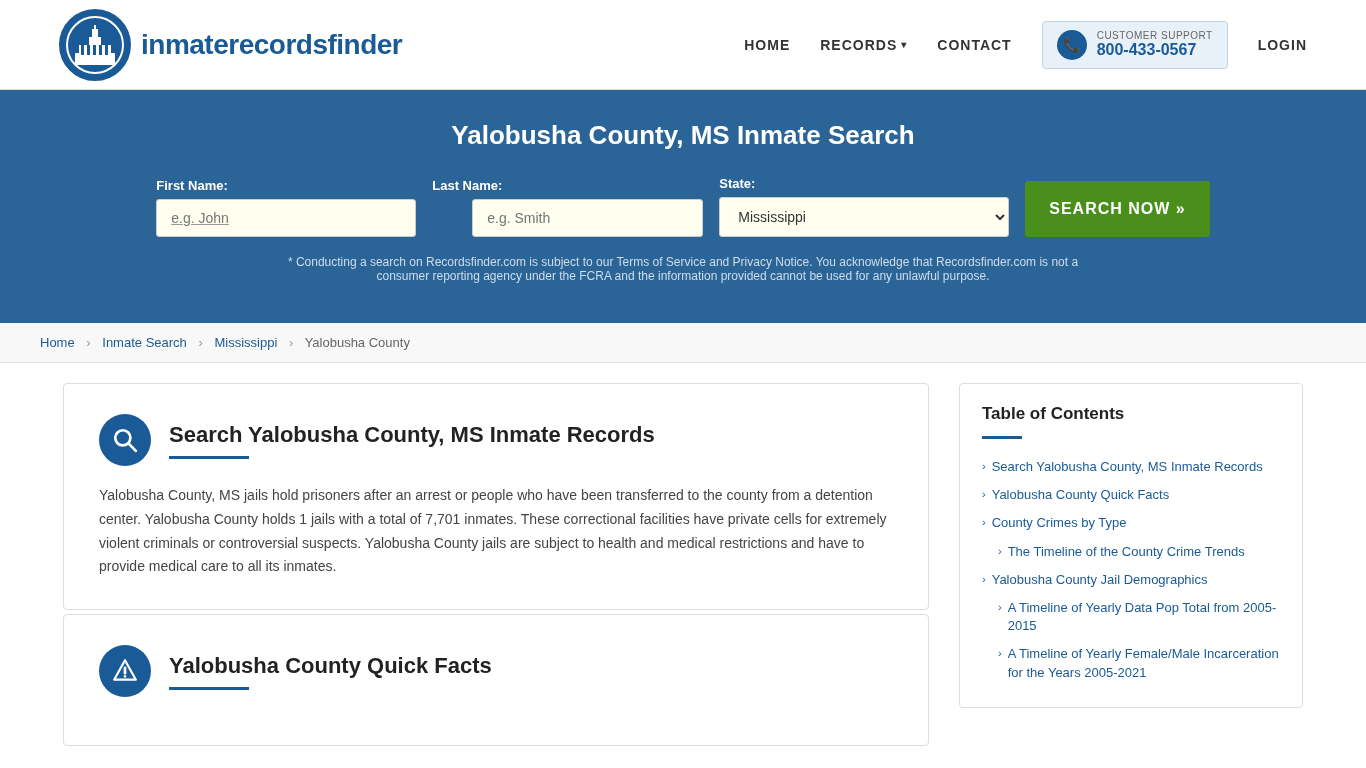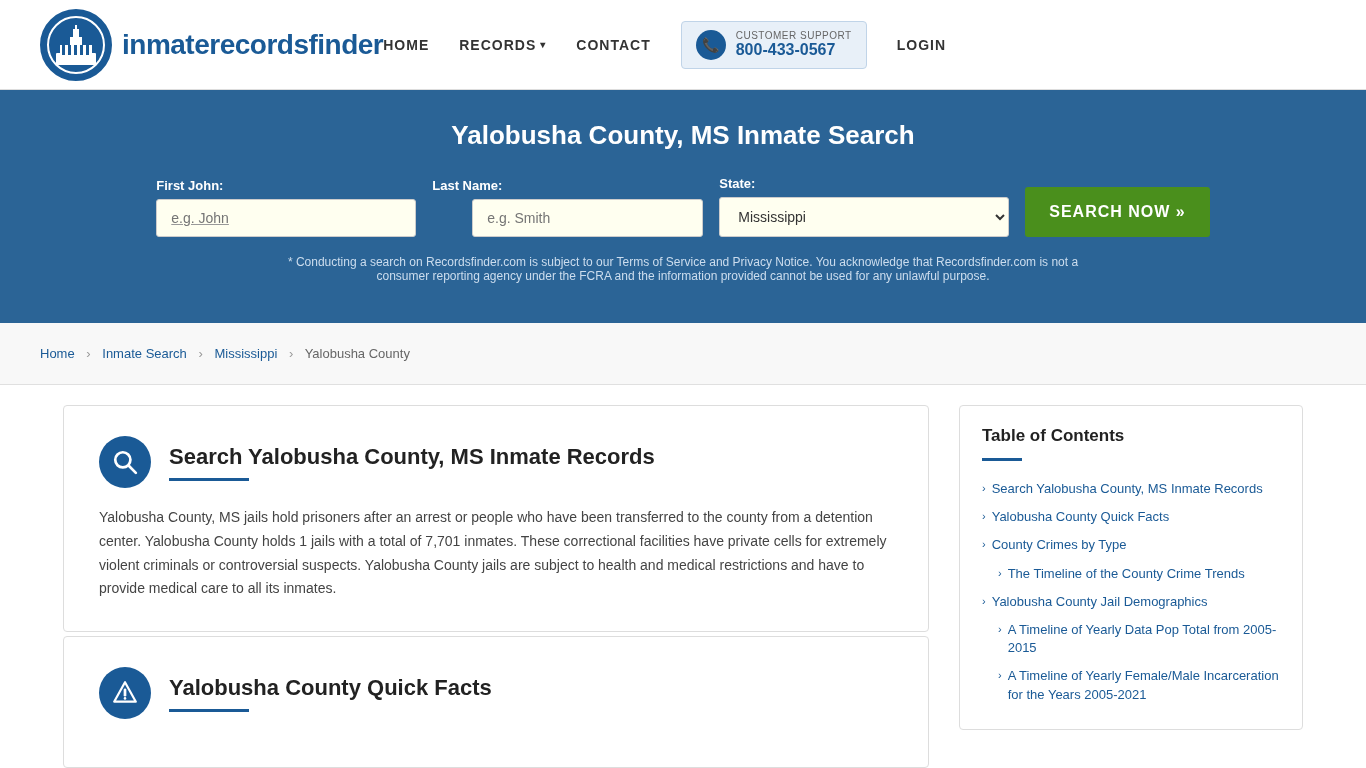--- a/index.html
+++ b/index.html
@@ -2,24 +2,24 @@
 <html><head>
   <meta charset="utf-8">
   <style>
     * { box-sizing: border-box; margin: 0; padding: 0; }
     body { font-family: Arial, sans-serif; font-size: 14px; color: #333; background: #fff; }
 
     
     #header {
       background: #fff;
       border-bottom: 1px solid #ddd;
-      padding: 10px 40px;
-      display: flex;
-      align-items: center;
-      justify-content: flex-start;
+      padding: 10px 59px;
+      display: flex;
+      align-items: center;
+      justify-content: space-between;
       height: 90px;
     }
     #logo-area {
       display: flex;
       align-items: center;
       gap: 10px;
     }
     #logo-circle {
       width: 72px;
       height: 72px;
@@ -154,33 +154,33 @@
       background: #4a8f1c;
       color: #fff;
       font-size: 16px;
       font-weight: 700;
       text-transform: uppercase;
       letter-spacing: 1px;
       padding: 10px 24px;
       border: none;
       border-radius: 3px;
       cursor: pointer;
-      height: 50px;
+      height: 56px;
       white-space: nowrap;
     }
     #disclaimer {
       color: #cde;
       font-size: 12px;
       max-width: 800px;
       margin: 0 auto;
     }
 
     
     #breadcrumb {
-      padding: 23px 40px;
+      padding: 12px 40px;
       background: #f8f8f8;
       border-bottom: 1px solid #e0e0e0;
       font-size: 13px;
       color: #666;
     }
     #breadcrumb a { color: #1a5a96; text-decoration: none; }
     #breadcrumb .sep { margin: 0 8px; color: #999; }
     #breadcrumb .current { color: #666; }
 
     
@@ -334,21 +334,21 @@
       </div>
     </div>
     <div class="nav-item" id="login-btn">LOGIN</div>
   </div>
 </div>
 
 <div id="hero">
   <h1>Yalobusha County, MS Inmate Search</h1>
   <div id="search-form">
     <div class="form-group">
-      <label>First John:</label>
+      <label>First Name:</label>
       <input type="text" id="firstname-input" placeholder="e.g. John" style="">
     </div>
     <div class="form-group">
       <label>Last Name:</label>
       <input type="text" id="lastname-input" placeholder="e.g. Smith" style="">
     </div>
     <div class="form-group">
       <label>State:</label>
       <select id="state-select"><option value="Mississippi">Mississippi</option><option value="Alabama">Alabama</option><option value="Alaska">Alaska</option><option value="Arizona">Arizona</option><option value="Arkansas">Arkansas</option><option value="California">California</option><option value="Colorado">Colorado</option><option value="Connecticut">Connecticut</option><option value="Delaware">Delaware</option><option value="Florida">Florida</option><option value="Georgia">Georgia</option><option value="Hawaii">Hawaii</option><option value="Idaho">Idaho</option><option value="Illinois">Illinois</option><option value="Indiana">Indiana</option><option value="Iowa">Iowa</option><option value="Kansas">Kansas</option><option value="Kentucky">Kentucky</option><option value="Louisiana">Louisiana</option><option value="Maine">Maine</option><option value="Maryland">Maryland</option><option value="Massachusetts">Massachusetts</option><option value="Michigan">Michigan</option><option value="Minnesota">Minnesota</option><option value="Missouri">Missouri</option><option value="Montana">Montana</option><option value="Nebraska">Nebraska</option><option value="Nevada">Nevada</option><option value="New Hampshire">New Hampshire</option><option value="New Jersey">New Jersey</option><option value="New Mexico">New Mexico</option><option value="New York">New York</option><option value="North Carolina">North Carolina</option><option value="North Dakota">North Dakota</option><option value="Ohio">Ohio</option><option value="Oklahoma">Oklahoma</option><option value="Oregon">Oregon</option><option value="Pennsylvania">Pennsylvania</option><option value="Rhode Island">Rhode Island</option><option value="South Carolina">South Carolina</option><option value="South Dakota">South Dakota</option><option value="Tennessee">Tennessee</option><option value="Texas">Texas</option><option value="Utah">Utah</option><option value="Vermont">Vermont</option><option value="Virginia">Virginia</option><option value="Washington">Washington</option><option value="West Virginia">West Virginia</option><option value="Wisconsin">Wisconsin</option><option value="Wyoming">Wyoming</option></select>
     </div>

